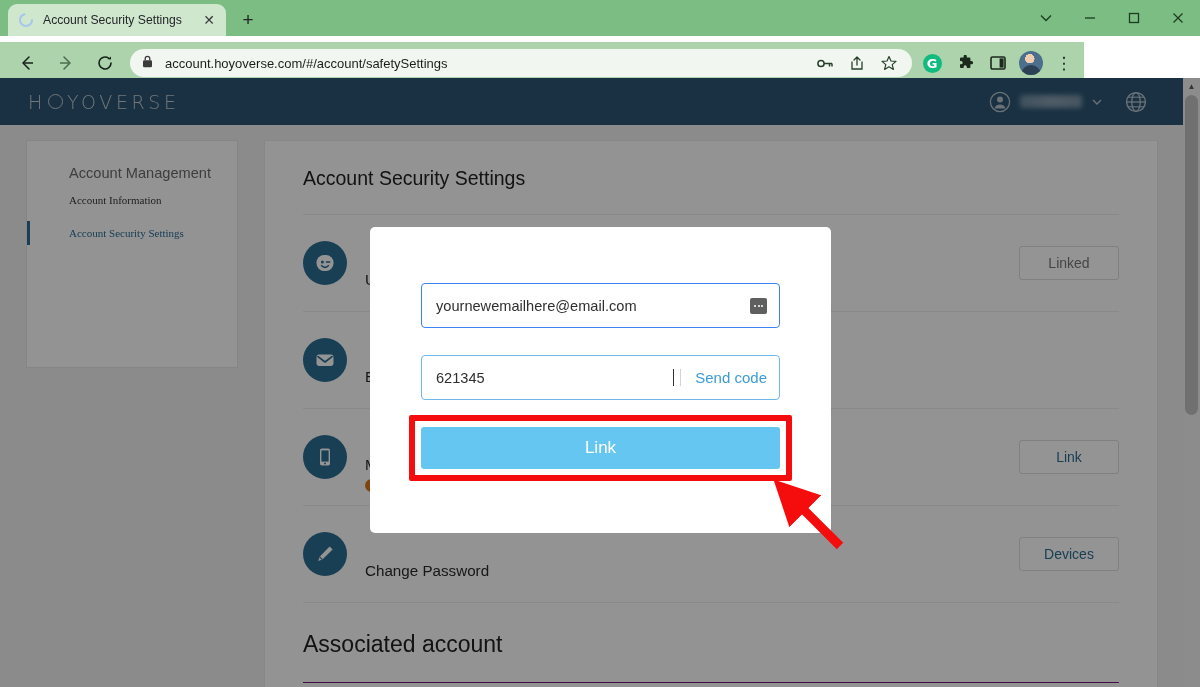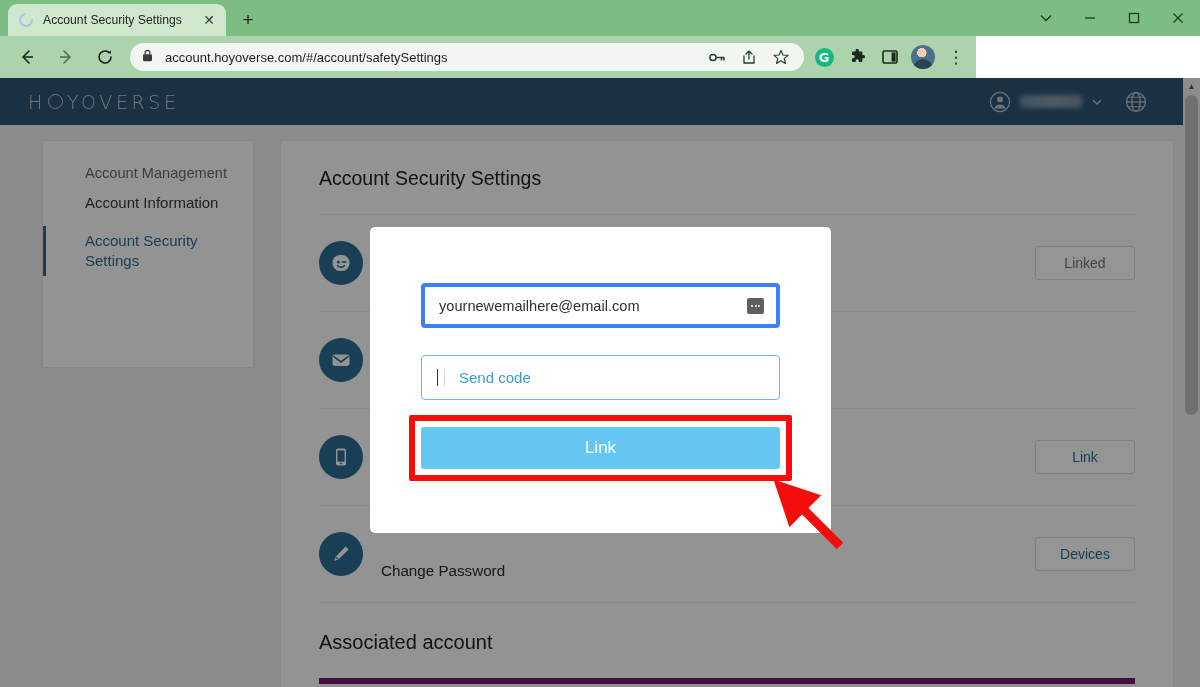--- a/index.html
+++ b/index.html
@@ -47,21 +47,21 @@
   .wincontrols {
     position: absolute; top: 0; right: 0; height: 36px;
     display: flex; align-items: center;
   }
   .wc {
     width: 44px; height: 32px; display: flex; align-items: center; justify-content: center;
     color: #1d3b20;
   }
 
   .browser-toolbar {
-    position: absolute; top: 36px; left: 0; width: 976px; height: 42px;
+    position: absolute; top: 42px; left: 0; width: 1084px; height: 42px;
     background: #acd3ab;
     display: flex; align-items: center;
   }
   .navbtn {
     width: 30px; height: 30px; margin-left: 9px;
     display: flex; align-items: center; justify-content: center;
     color: #15221a;
   }
   .navbtn:first-child { margin-left: 12px; }
   .omnibox {
@@ -117,36 +117,37 @@
     margin-left: auto; display: flex; align-items: center; gap: 22px; padding-right: 36px;
   }
   .user-chip { display: flex; align-items: center; gap: 9px; }
   .user-name-blur {
     width: 62px; height: 13px; border-radius: 2px;
     background: linear-gradient(90deg,#6f8ea3,#879fb1,#7a93a6);
     filter: blur(2.4px);
   }
   .globe-ico, .person-ico, .chev { color: #b7c4cd; display: flex; align-items: center; }
 
-  .content-wrap { position: absolute; top: 47px; left: 16px; width: 1183px; height: 472px; }
+  .content-wrap { position: absolute; top: 47px; left: 0; width: 1183px; height: 472px; }
 
   .sidebar {
     position: absolute; left: 26px; top: 15px;
     width: 212px; height: 228px;
     background: #fdfdfd;
     border: 1px solid #e6e6e6;
   }
   .sb-title {
     padding: 23px 20px 0 42px;
     font-size: 14.6px; color: #6b6b6b; line-height: 1.35;
   }
   .sb-item {
     padding: 9px 14px 9px 42px;
-    font-size: 15px; color: #383838; line-height: 1.35;
+    font-size: 11px; color: #383838; line-height: 1.35;
     position: relative;
+    font-family: Liberation Serif, serif;
   }
   .sb-item:first-of-type { margin-top: 14px; }
   .sb-item.active { color: #2b6d93; }
   .sb-item.active::before {
     content: ""; position: absolute; left: 0; top: 4px; bottom: 4px; width: 3px;
     background: #2b6d93;
   }
 
   .main-card {
     position: absolute; left: 264px; top: 15px;
@@ -179,21 +180,21 @@
   }
   .sec-btn {
     flex: 0 0 auto;
     min-width: 100px; height: 34px; padding: 0 18px;
     border: 1px solid #dcdcdc; border-radius: 3px;
     background: #fff; font-size: 14px; color: #444;
     display: flex; align-items: center; justify-content: center;
   }
   .sec-btn.blue { color: #2b6d93; }
   .sec-btn.muted { color: #777; margin-left: 26px; }
-  .assoc-title { font-size: 20px; color: #222; padding: 28px 0 24px 0; border-bottom: 6px solid #701a75; }
+  .assoc-title { font-size: 23px; color: #222; padding: 28px 0 24px 0; border-bottom: 1px solid #701a75; }
 
   
   .pagescroll {
     position: absolute; top: 0; right: 0; width: 17px; height: 609px;
     background: #f1f1f1;
   }
   .ps-up {
     height: 17px; display: flex; align-items: center; justify-content: center;
     color: #5a5a5a; font-size: 8px;
   }
@@ -207,21 +208,21 @@
     position: absolute; top: 78px; left: 0; width: 1200px; height: 609px;
     background: rgba(0,0,0,0.42);
   }
   .modal {
     position: absolute; left: 370px; top: 227px;
     width: 461px; height: 306px;
     background: #fff; border-radius: 5px;
   }
   .modal-inner { padding: 56px 51px 0 51px; }
   .field {
-    height: 45px; border: 4px solid #3b82f6; border-radius: 4px;
+    height: 45px; border: 1px solid #3b82f6; border-radius: 4px;
     display: flex; align-items: center; padding: 0 12px 0 14px;
     background: #fff; margin-bottom: 27px;
   }
   .field.focus { border: 1px solid #6fb7e8; }
   .field-val { font-size: 14.6px; color: #2f2f2f; flex: 1 1 auto; white-space: nowrap; }
   .autofill-btn {
     width: 17px; height: 16px; background: #5f5f5f; border-radius: 2px;
     display: flex; align-items: center; justify-content: center; gap: 1.5px;
   }
   .autofill-btn i { width: 2px; height: 2px; background: #fff; border-radius: 50%; display: block; }
@@ -480,20 +481,21 @@
       <div class="field">
         <span class="field-val" title="Email address">yournewemailhere@email.com</span>
         <span class="autofill-btn">
           <i></i>
             <i></i>
             <i></i>
         </span>
       </div>
 
       <div class="field focus">
+        <span class="field-val" title="Verification code">621345</span>
         <span class="caret"></span>
         <span class="vdiv"></span>
         <span class="sendcode">Send code</span>
       </div>
 
       <div class="btn-wrap">
         <div class="primary-btn">Link</div>
         <div class="hl-box"></div>
       </div>
     </div>

